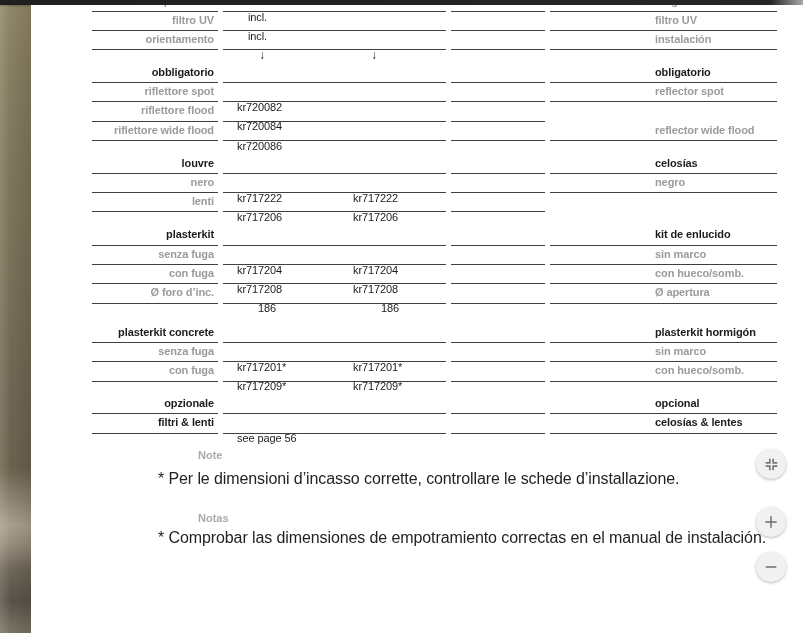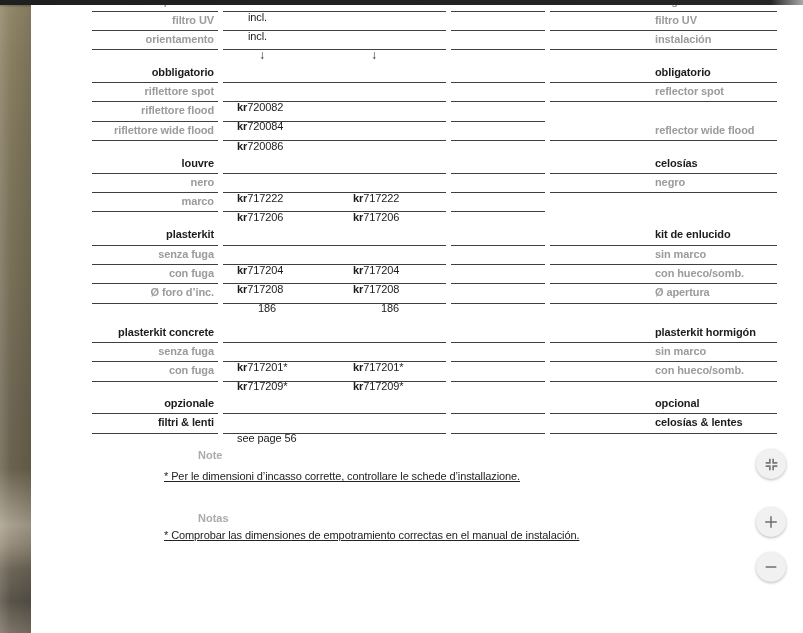--- a/index.html
+++ b/index.html
@@ -22,31 +22,31 @@
   .spacer{border:none;}
   .c{height:100%;box-sizing:border-box;border-bottom:1.5px solid #3f3f3f;
      font-size:11px;line-height:17px;font-weight:bold;letter-spacing:-0.1px;
      white-space:nowrap;overflow:visible;}
   .c1{width:126px;text-align:right;color:#9b9b9b;padding-right:4px;}
   .c2{margin-left:5px;width:223px;position:relative;}
   .c3{margin-left:5px;width:94px;}
   .c4{margin-left:5px;width:227px;padding-left:105px;color:#9b9b9b;}
   .hdr .c1,.hdr .c4,.emph .c1,.emph .c4{color:#1c1c1c;}
   .v{position:absolute;top:16px;font-weight:normal;color:#1c1c1c;}
-  .v b{font-weight:bold;text-align:center;}
+  .v b{font-weight:normal;text-align:center;}
   .v1{left:14px;}
   .v2{left:130px;}
   .ind .v1{left:25px;}
   .arrow .v1{left:36px;font-weight:bold;font-size:12px;}
   .arrow .v2{left:148px;font-weight:bold;font-size:12px;}
   .num .v1{left:35px;}
   .num .v2{left:158px;}
   
   .note-title{position:absolute;left:158px;font-size:11px;font-weight:bold;color:#ababab;z-index:1;padding-left:40px;}
-  .note-body{position:absolute;left:164px;font-size:11px;color:#232323;z-index:1;letter-spacing:-0.1px;text-decoration:underline;}
+  .note-body{position:absolute;left:158px;font-size:16px;color:#232323;z-index:1;letter-spacing:-0.1px;}
   
   .ctrl{position:absolute;left:756px;width:30px;height:30px;border-radius:50%;
         background:#f1f1f1;box-shadow:0 1px 3px rgba(0,0,0,.28);z-index:4;
         display:flex;align-items:center;justify-content:center;cursor:pointer;border:none;padding:0;}
   .ctrl svg{display:block;}
 </style>
 </head>
 <body>
 
 <div class="stage">
@@ -130,21 +130,21 @@
       <div class="trow">
         <div class="c c1">nero</div>
         <div class="c c2">
           <span class="v v1"><b>kr</b><span>717222</span></span>
           <span class="v v2"><b>kr</b><span>717222</span></span>
         </div>
         <div class="c c3"></div>
         <div class="c c4">negro</div>
       </div>
       <div class="trow">
-        <div class="c c1">marco</div>
+        <div class="c c1">lenti</div>
         <div class="c c2">
           <span class="v v1"><b>kr</b><span>717206</span></span>
           <span class="v v2"><b>kr</b><span>717206</span></span>
         </div>
         <div class="c c3"></div>
       </div>
       <div class="spacer" style="height: 14px;"></div>
       <div class="trow hdr">
         <div class="c c1">plasterkit</div>
         <div class="c c2">

